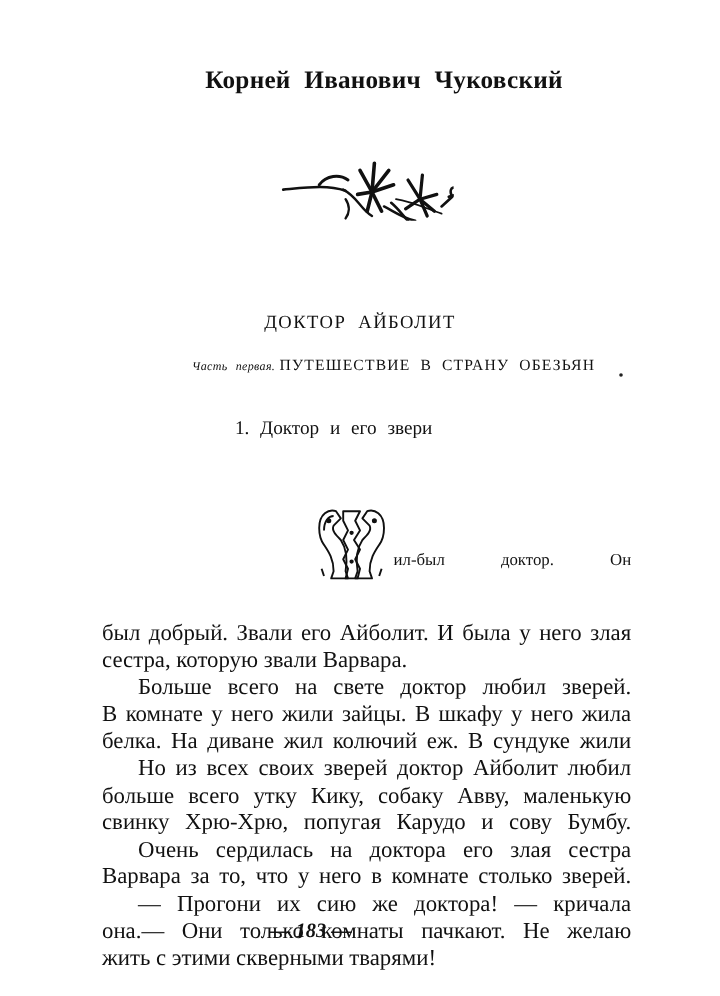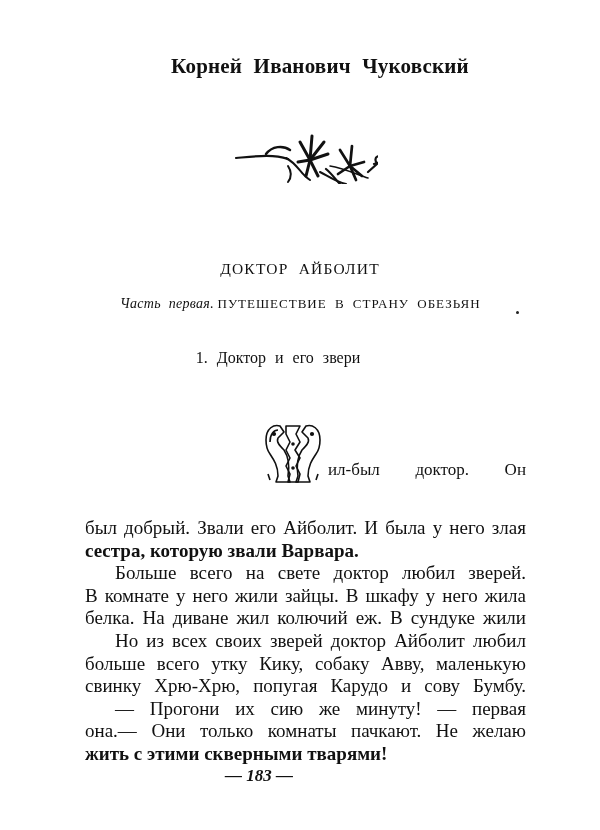--- a/index.html
+++ b/index.html
@@ -15,39 +15,39 @@
   }
   .ornament { position: absolute; left: 228px; top: 132px; width: 150px; height: 52px; }
   .title {
     position: absolute; top: 260px; left: 0; width: 600px; text-align: center;
     font-size: 15.5px; letter-spacing: 1.2px; word-spacing: 5px;
   }
   .part {
     position: absolute; top: 296px; left: 120px; width: 400px;
     font-size: 13px; letter-spacing: 0.3px;
   }
-  .part .it { font-style: italic; font-size: 14px; letter-spacing: 0.3px; word-spacing: 4px; }
+  .part .it { font-style: italic; font-size: 10px; letter-spacing: 0.3px; word-spacing: 4px; margin-left: 40px; }
   .part .caps { letter-spacing: 1px; word-spacing: 4px; }
   .stray-dot { position: absolute; left: 516px; top: 311px; width: 3px; height: 3px; background: #222; border-radius: 50%; }
   .chapter {
     position: absolute; top: 349px; left: 0; width: 556px; text-align: center;
     font-size: 16px; word-spacing: 5px;
   }
   .dropcap { position: absolute; left: 262px; top: 420px; width: 62px; height: 64px; }
   .body {
     position: absolute; left: 85px; width: 441px; font-size: 19px; line-height: 22.6px;
   }
   .line {
     display: block; white-space: nowrap; text-align: justify; text-align-last: justify;
     height: 22.6px;
   }
-  .line.last { text-align-last: left; font-weight: bold; }
+  .line.last { text-align-last: left; }
   .line.indent { padding-left: 30px; }
   .first-line {
-    position: absolute; left: 328px; top: 460px; width: 198px; font-size: 17px;
+    position: absolute; left: 328px; top: 460px; width: 198px; font-size: 14px;
     white-space: nowrap; text-align: justify; text-align-last: justify;
   }
   .folio {
     position: absolute; top: 766px; left: 0; width: 518px; text-align: center;
     font-size: 17px; font-style: italic; font-weight: bold;
   }
 </style>
 </head>
 <body>
 
@@ -114,19 +114,21 @@
 
   <div class="body" style="top:482px;margin-top:35px;">
     <span class="line">был добрый. Звали его Айболит. И была у него злая</span>
     <span class="line last">сестра, которую звали Варвара.</span>
     <span class="line indent">Больше всего на свете доктор любил зверей.</span>
     <span class="line">В комнате у него жили зайцы. В шкафу у него жила</span>
     <span class="line">белка. На диване жил колючий еж. В сундуке жили</span>
     <span class="line indent">Но из всех своих зверей доктор Айболит любил</span>
     <span class="line">больше всего утку Кику, собаку Авву, маленькую</span>
     <span class="line">свинку Хрю-Хрю, попугая Карудо и сову Бумбу.</span>
-    <span class="line indent">— Прогони их сию же минуту! — первая</span>
+    <span class="line indent">Очень сердилась на доктора его злая сестра</span>
+    <span class="line">Варвара за то, что у него в комнате столько зверей.</span>
+    <span class="line indent">— Прогони их сию же доктора! — кричала</span>
     <span class="line">она.— Они только комнаты пачкают. Не желаю</span>
     <span class="line last">жить с этими скверными тварями!</span>
   </div>
 
   <div class="folio">— 183 —</div>
 </div>
 
 </body></html>

